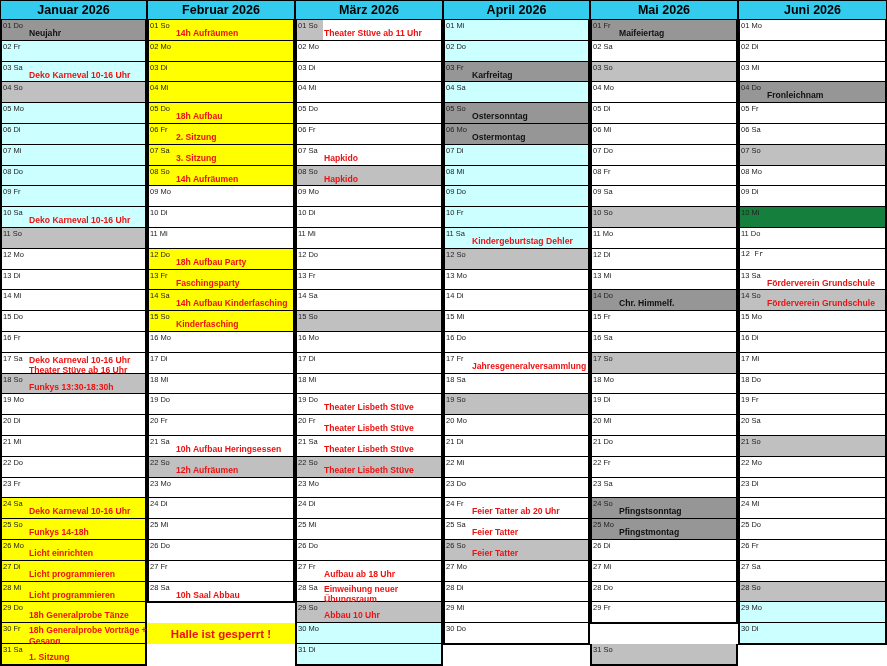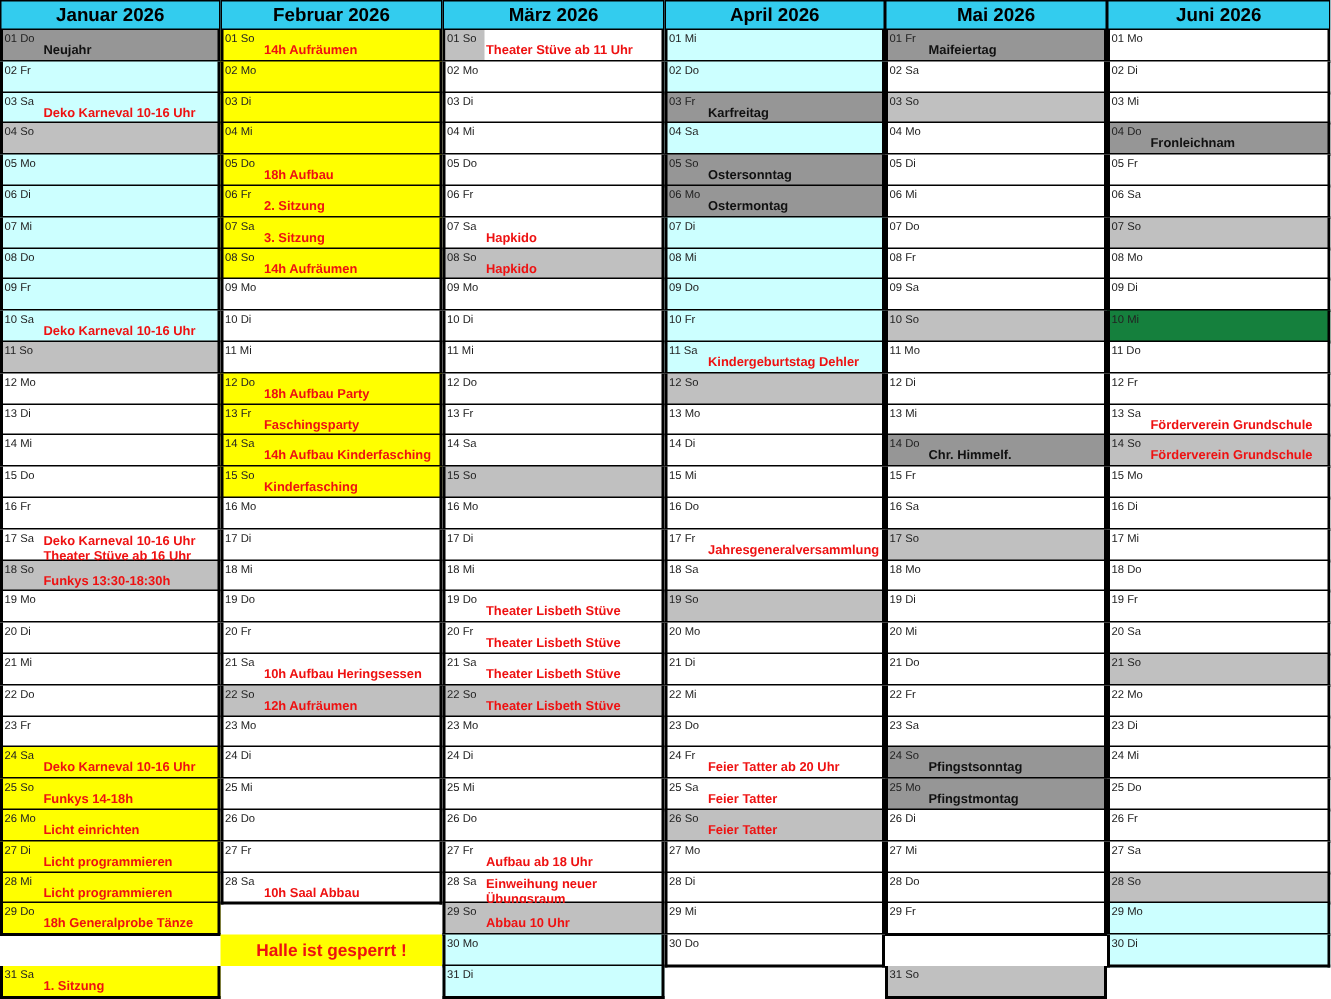--- a/index.html
+++ b/index.html
@@ -137,20 +137,27 @@
         <div class="evt red">
           <div>Licht programmieren</div>
         </div>
       </div>
       <div class="cell thick" style="top: 602.4px; height: 21.8px; background: rgb(255, 255, 0);">
         <span class="date">29 Do</span>
         <div class="evt red">
           <div>18h Generalprobe Tänze</div>
         </div>
       </div>
+      <div class="cell thick" style="top: 623.2px; height: 21.8px; background: rgb(255, 255, 0);">
+        <span class="date">30 Fr</span>
+        <div class="evt red" style="top: 2px;">
+          <div>18h Generalprobe Vorträge +</div>
+          <div>Gesang</div>
+        </div>
+      </div>
       <div class="cell thick" style="top: 644px; height: 21.8px; background: rgb(255, 255, 0);">
         <span class="date">31 Sa</span>
         <div class="evt red">
           <div>1. Sitzung</div>
         </div>
       </div>
     </div>
     <div class="col" style="left: 147px; width: 148px;">
       <div class="hdr">Februar 2026</div>
       <div class="cell thick" style="top: 20px; height: 21.8px; background: rgb(255, 255, 0);">
@@ -659,21 +666,21 @@
       </div>
       <div class="cell thick" style="top: 186.4px; height: 21.8px; background: rgb(255, 255, 255);">
         <span class="date">09 Di</span>
       </div>
       <div class="cell thick" style="top: 207.2px; height: 21.8px; background: #15803d;">
         <span class="date">10 Mi</span>
       </div>
       <div class="cell thick" style="top: 228px; height: 21.8px; background: rgb(255, 255, 255);">
         <span class="date">11 Do</span>
       </div>
-      <div class="cell thick" style="top: 248.8px; height: 21.8px; background: rgb(255, 255, 255);">
+      <div class="cell thick" style="top: 248.8px; height: 21.8px; background: rgb(255, 255, 255); font-family: Liberation Mono, monospace;">
         <span class="date">12 Fr</span>
       </div>
       <div class="cell thick" style="top: 269.6px; height: 21.8px; background: rgb(255, 255, 255); text-align: center;">
         <span class="date">13 Sa</span>
         <div class="evt red">
           <div>Förderverein Grundschule</div>
         </div>
       </div>
       <div class="cell thick" style="top: 290.4px; height: 21.8px; background: rgb(192, 192, 192);">
         <span class="date">14 So</span>

